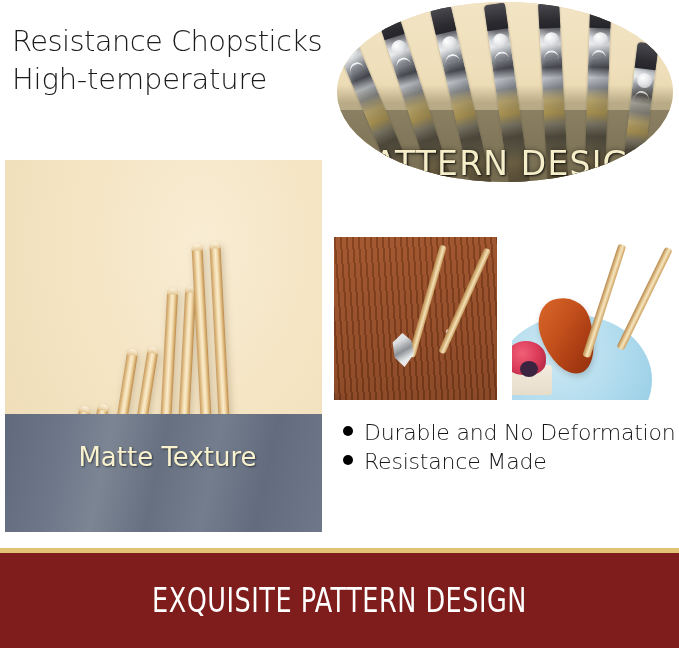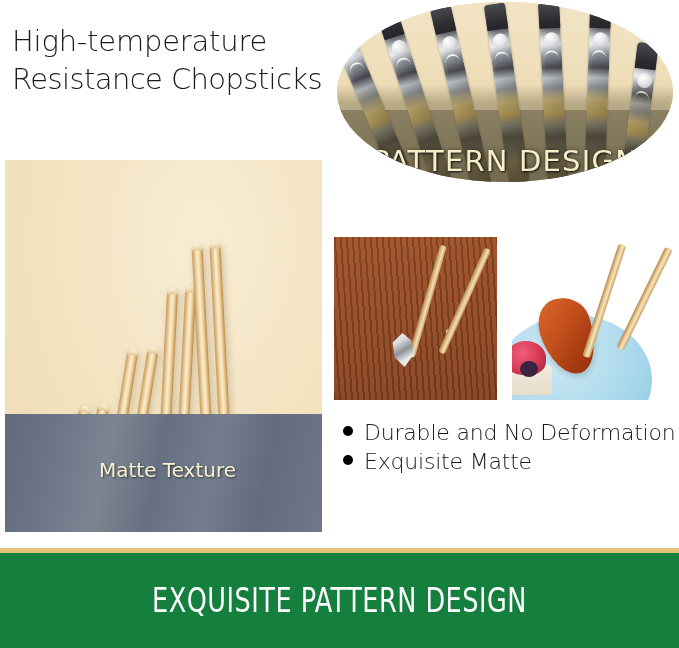--- a/index.html
+++ b/index.html
@@ -104,21 +104,21 @@
     position: absolute; inset: 0;
     background: linear-gradient(180deg, rgba(255,255,255,0) 46%, rgba(120,110,80,.42) 56%, rgba(110,100,72,.55) 100%);
     pointer-events: none;
   }
   #ellipse-caption {
     position: absolute;
     left: 0; right: 0;
     top: 142px;
     text-align: center;
     font-family: "DejaVu Sans", sans-serif;
-    font-size: 29px;
+    font-size: 33px;
     letter-spacing: 1.2px;
     color: #f6eec9;
     text-shadow: 1px 1px 2px rgba(0,0,0,.75), 0 0 5px rgba(0,0,0,.45);
   }
 
   
   #bamboo-card {
     position: absolute;
     left: 5px;
     top: 160px;
@@ -162,24 +162,23 @@
     background: linear-gradient(105deg, #5f6a7d 0%, #6b7586 22%, #78818f 38%, #646e80 54%, #707a8a 70%, #5c footer 0%);
     background: linear-gradient(102deg, #606a7c 0%, #6c7688 20%, #7b8492 34%, #656f81 50%, #727c8c 66%, #5e footer 0%);
     background: linear-gradient(102deg, #606a7c 0%, #6d7789 18%, #7c8593 32%, #667081 48%, #737d8d 64%, #626c7e 80%, #6e7889 100%);
   }
   #matte-label {
     position: absolute;
     left: 8px; right: 0;
     top: 28px;
     text-align: center;
     font-family: "DejaVu Sans", sans-serif;
-    font-size: 20px;
+    font-size: 26px;
     color: #f8f2cf;
     text-shadow: 1px 1px 2px rgba(0,0,0,.55);
-    margin-top: 16px;
   }
 
   
   #wood-card {
     position: absolute;
     left: 334px; top: 237px;
     width: 163px; height: 163px;
     overflow: hidden;
     background: #14100d;
   }
@@ -314,41 +313,41 @@
     left: 0; right: 0;
     top: 548px;
     height: 5px;
     background: #e2c375;
   }
   #banner {
     position: absolute;
     left: 0; right: 0;
     top: 553px;
     height: 95px;
-    background: #15803d;
+    background: #7f1d1d;
   }
   #banner-title {
     position: absolute;
     left: 0; right: 0;
     top: 28px;
     text-align: center;
     font-family: "DejaVu Sans Condensed", "DejaVu Sans", sans-serif;
     font-size: 33px;
     font-weight: 400;
     letter-spacing: 0.6px;
     color: #ffffff;
     transform: scaleX(0.86);
   }
 </style>
 </head>
 <body>
 
 <div id="headline">
+  <span class="l l2">Resistance Chopsticks</span>
   <span class="l l1">High-temperature</span>
-  <span class="l l2">Resistance Chopsticks</span>
 </div>
 
 <div id="ellipse-card">
   <div class="ell-top"></div>
   <div class="ell-bot"></div>
 
   <div class="pstick" id="ps1">
     
     
     
@@ -428,20 +427,20 @@
   <div class="pstick2" id="p2b"></div>
 </div>
 
 <div id="features">
   <div class="feat">
     <span class="dot"></span>
     <span class="feat-text">Durable and No Deformation</span>
   </div>
   <div class="feat">
     <span class="dot"></span>
-    <span class="feat-text">Exquisite Matte</span>
+    <span class="feat-text">Resistance Made</span>
   </div>
 </div>
 
 <div id="gold-rule"></div>
 <div id="banner">
   <div id="banner-title">EXQUISITE PATTERN DESIGN</div>
 </div>
 
 </body></html>

